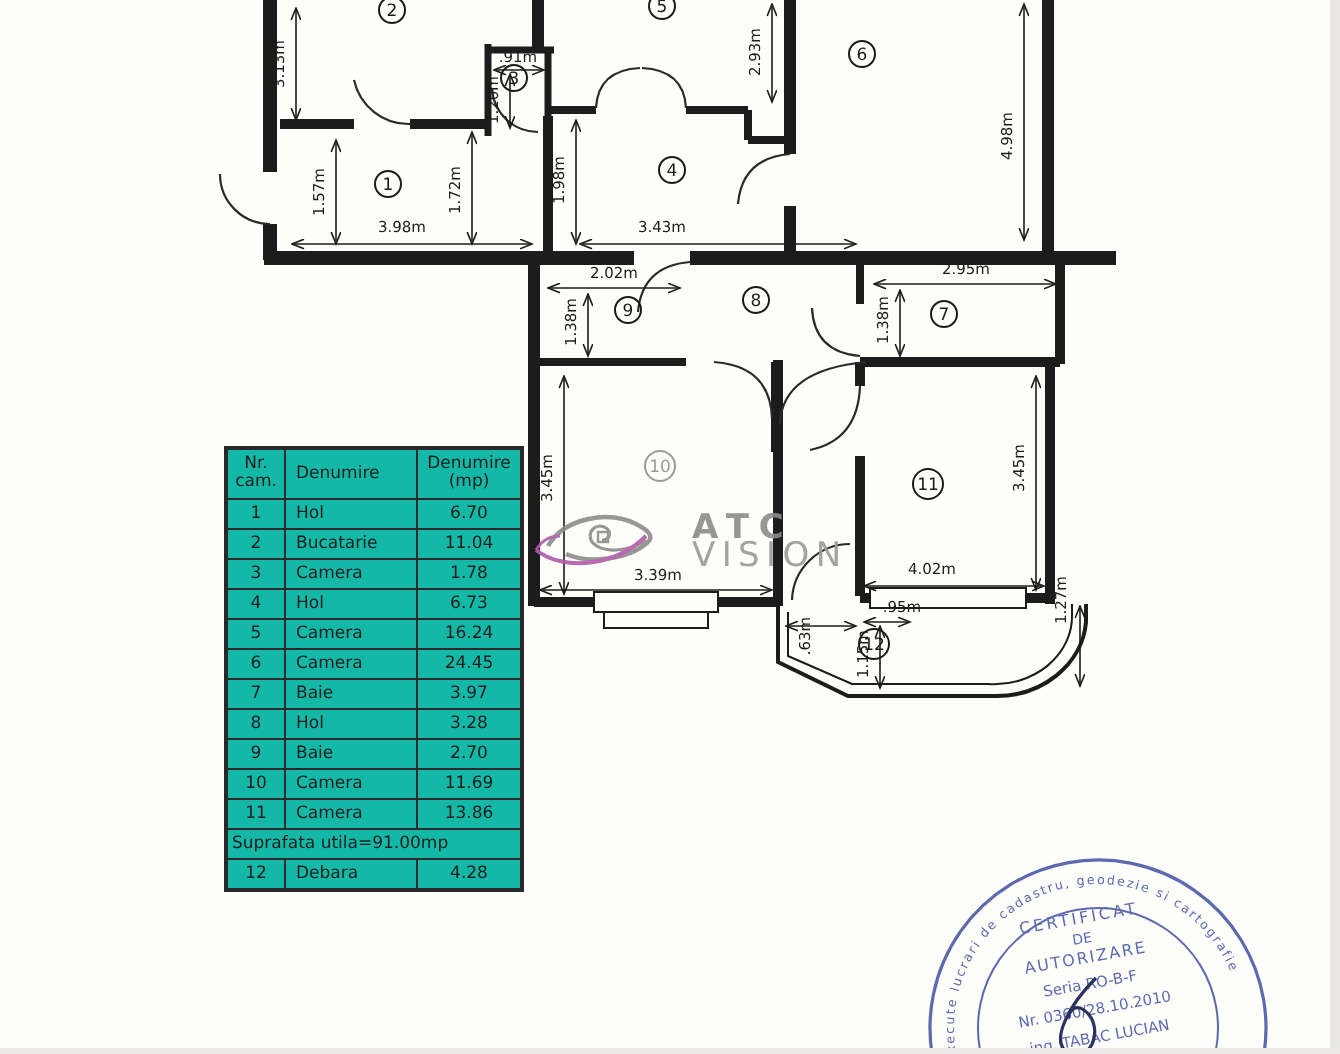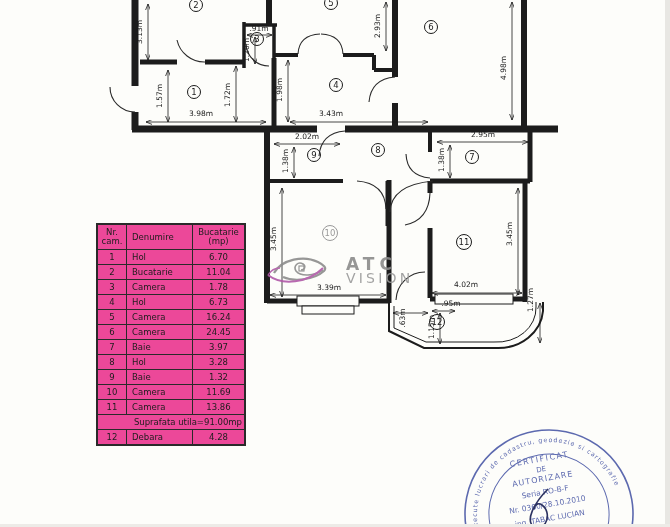--- a/index.html
+++ b/index.html
@@ -7,32 +7,32 @@
   .page{position:absolute;inset:0;background:#fdfdfa;}
   .edge-r{position:absolute;right:0;top:0;width:5px;height:100%;background:#e8e7e3;}
   .edge-b{position:absolute;left:0;bottom:0;width:100%;height:3px;background:#edebe7;}
 
   svg.plan{position:absolute;left:0;top:0;}
   .dimtext{font-size:7.5px;fill:#1b1b1b;text-anchor:middle;font-family:"DejaVu Sans",sans-serif;}
   .roomnum{font-size:8.5px;fill:#1b1b1b;text-anchor:middle;font-family:"DejaVu Sans",sans-serif;}
   .roomnum.faint{fill:#9a9a9a;}
   .stamptext{fill:#4150a2;text-anchor:middle;font-family:"DejaVu Sans",sans-serif;}
 
-  table.areas{position:absolute;left:96px;top:223px;border-collapse:collapse;background:#ec4899;
+  table.areas{position:absolute;left:112px;top:223px;border-collapse:collapse;background:#14b8a6;
     font-size:8.5px;color:#1d1d1d;border:2px solid #2a2a2a;}
   table.areas td,table.areas th{border:1px solid #2a2a2a;padding:0 2px;height:14px;font-weight:normal;line-height:1.05;}
   table.areas th{height:24px;}
   .c1{width:24px;text-align:center;}
   .c2{width:58px;text-align:left;padding-left:5px!important;}
   .c3{width:47px;text-align:center;}
-  .merged{text-align:right;height:15px;}
+  .merged{text-align:left;height:15px;}
 
   .logo{position:absolute;left:266px;top:247px;display:flex;align-items:center;gap:14px;opacity:.9;}
   .logo-text .l1{font-size:17px;font-weight:bold;letter-spacing:5px;color:#8b8b8b;line-height:16px;}
-  .logo-text .l2{font-size:14px;letter-spacing:3.2px;color:#9a9a9a;line-height:12px;text-align:center;}
+  .logo-text .l2{font-size:17px;letter-spacing:3.2px;color:#9a9a9a;line-height:12px;text-align:center;}
 </style>
 </head>
 <body>
 
 <div class="page">
 
   <svg class="plan" width="670" height="527" viewBox="0 0 670 527">
     <defs>
       <marker id="ae" markerWidth="9" markerHeight="7" refX="7.5" refY="3" orient="auto">
         <path d="M0,0 L7.5,3 L0,6" fill="none" stroke="#1b1b1b" stroke-width="1"></path>
@@ -179,21 +179,21 @@
     </g>
 
     <path d="M548,489 C534,503 524,522 535,527 C547,531 552,512 542,505 C538,502 535,505 534,509" fill="none" stroke="#2c3260" stroke-width="1.6"></path>
   </svg>
 
   <table class="areas">
     <thead>
       <tr>
         <th class="c1">Nr. cam.</th>
         <th class="c2" style="text-align:left;">Denumire</th>
-        <th class="c3">Bucatarie (mp)</th>
+        <th class="c3">Denumire (mp)</th>
       </tr>
     </thead>
     <tbody id="table-body">
         <tr>
           <td class="c1">1</td>
           <td class="c2">Hol</td>
           <td class="c3">6.70</td>
         </tr>
         <tr>
           <td class="c1">2</td>
@@ -226,21 +226,21 @@
           <td class="c3">3.97</td>
         </tr>
         <tr>
           <td class="c1">8</td>
           <td class="c2">Hol</td>
           <td class="c3">3.28</td>
         </tr>
         <tr>
           <td class="c1">9</td>
           <td class="c2">Baie</td>
-          <td class="c3">1.32</td>
+          <td class="c3">2.70</td>
         </tr>
         <tr>
           <td class="c1">10</td>
           <td class="c2">Camera</td>
           <td class="c3">11.69</td>
         </tr>
         <tr>
           <td class="c1">11</td>
           <td class="c2">Camera</td>
           <td class="c3">13.86</td>

